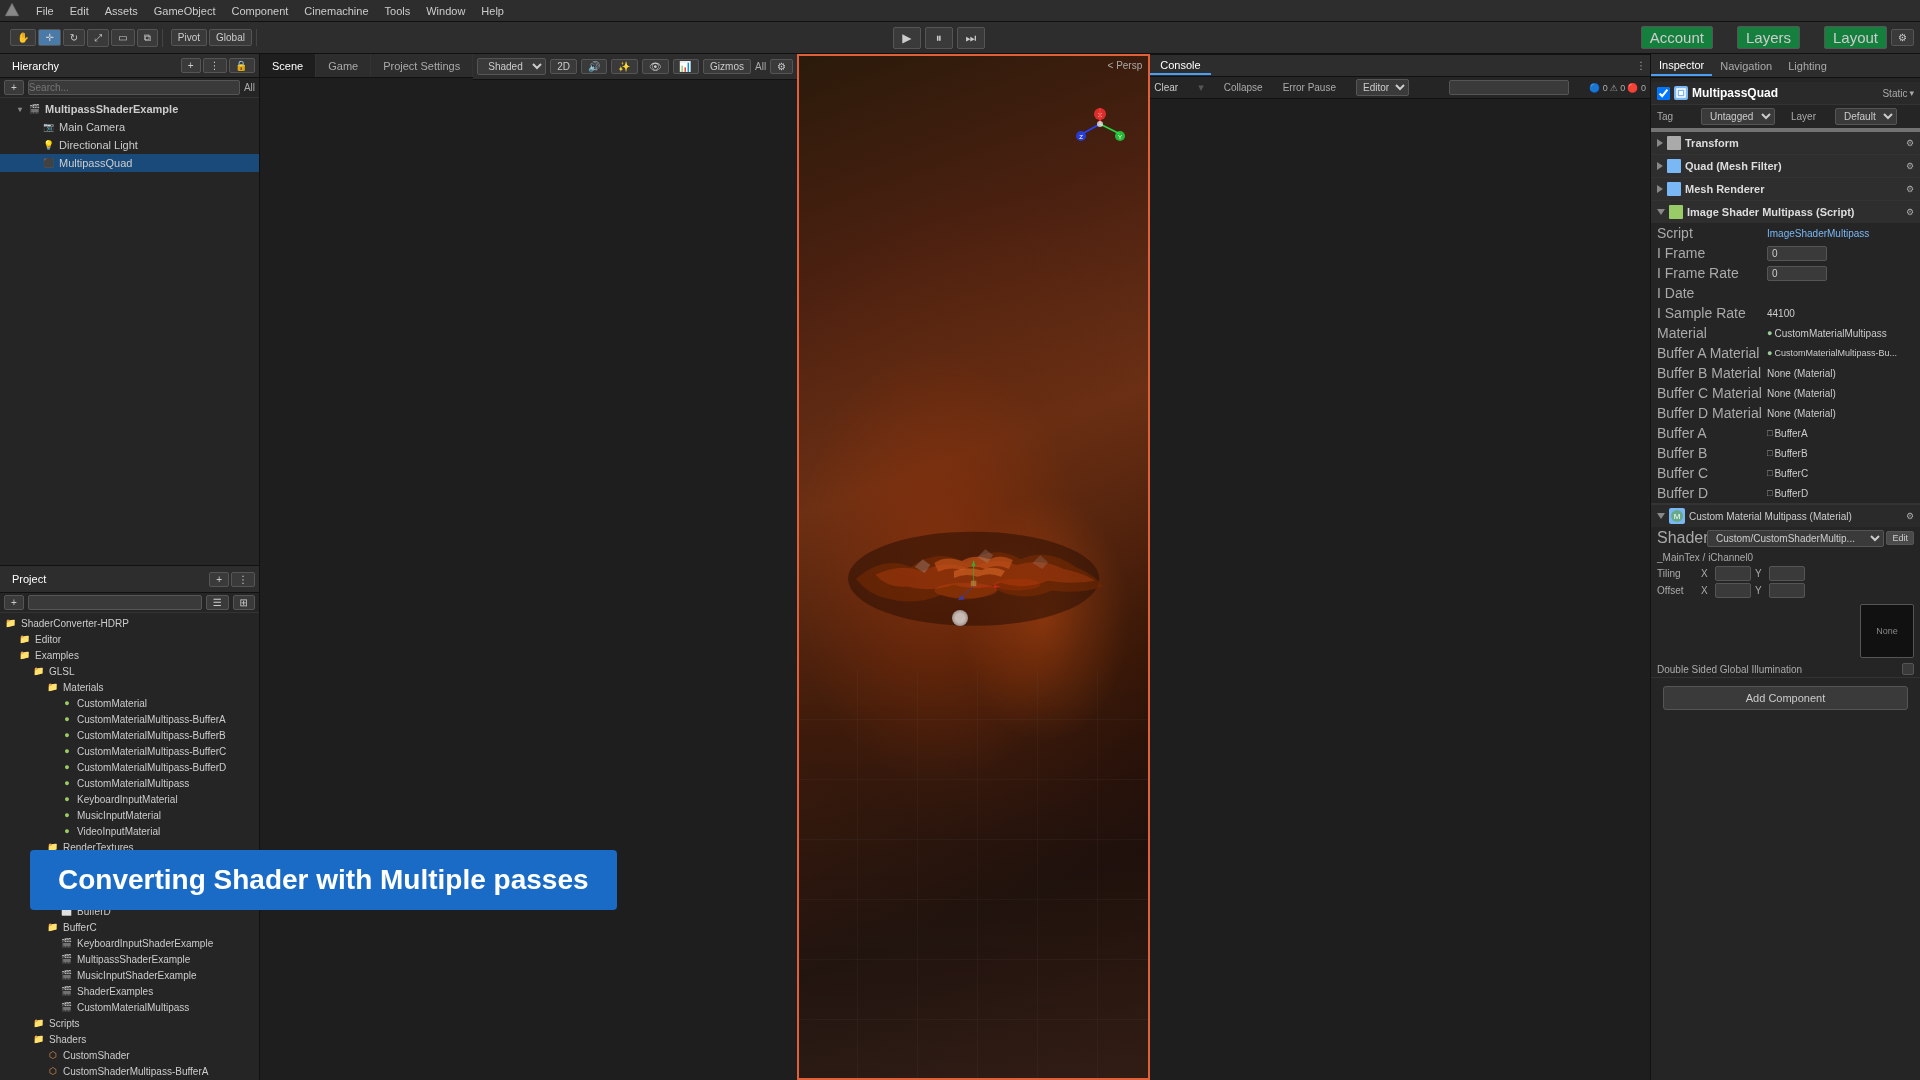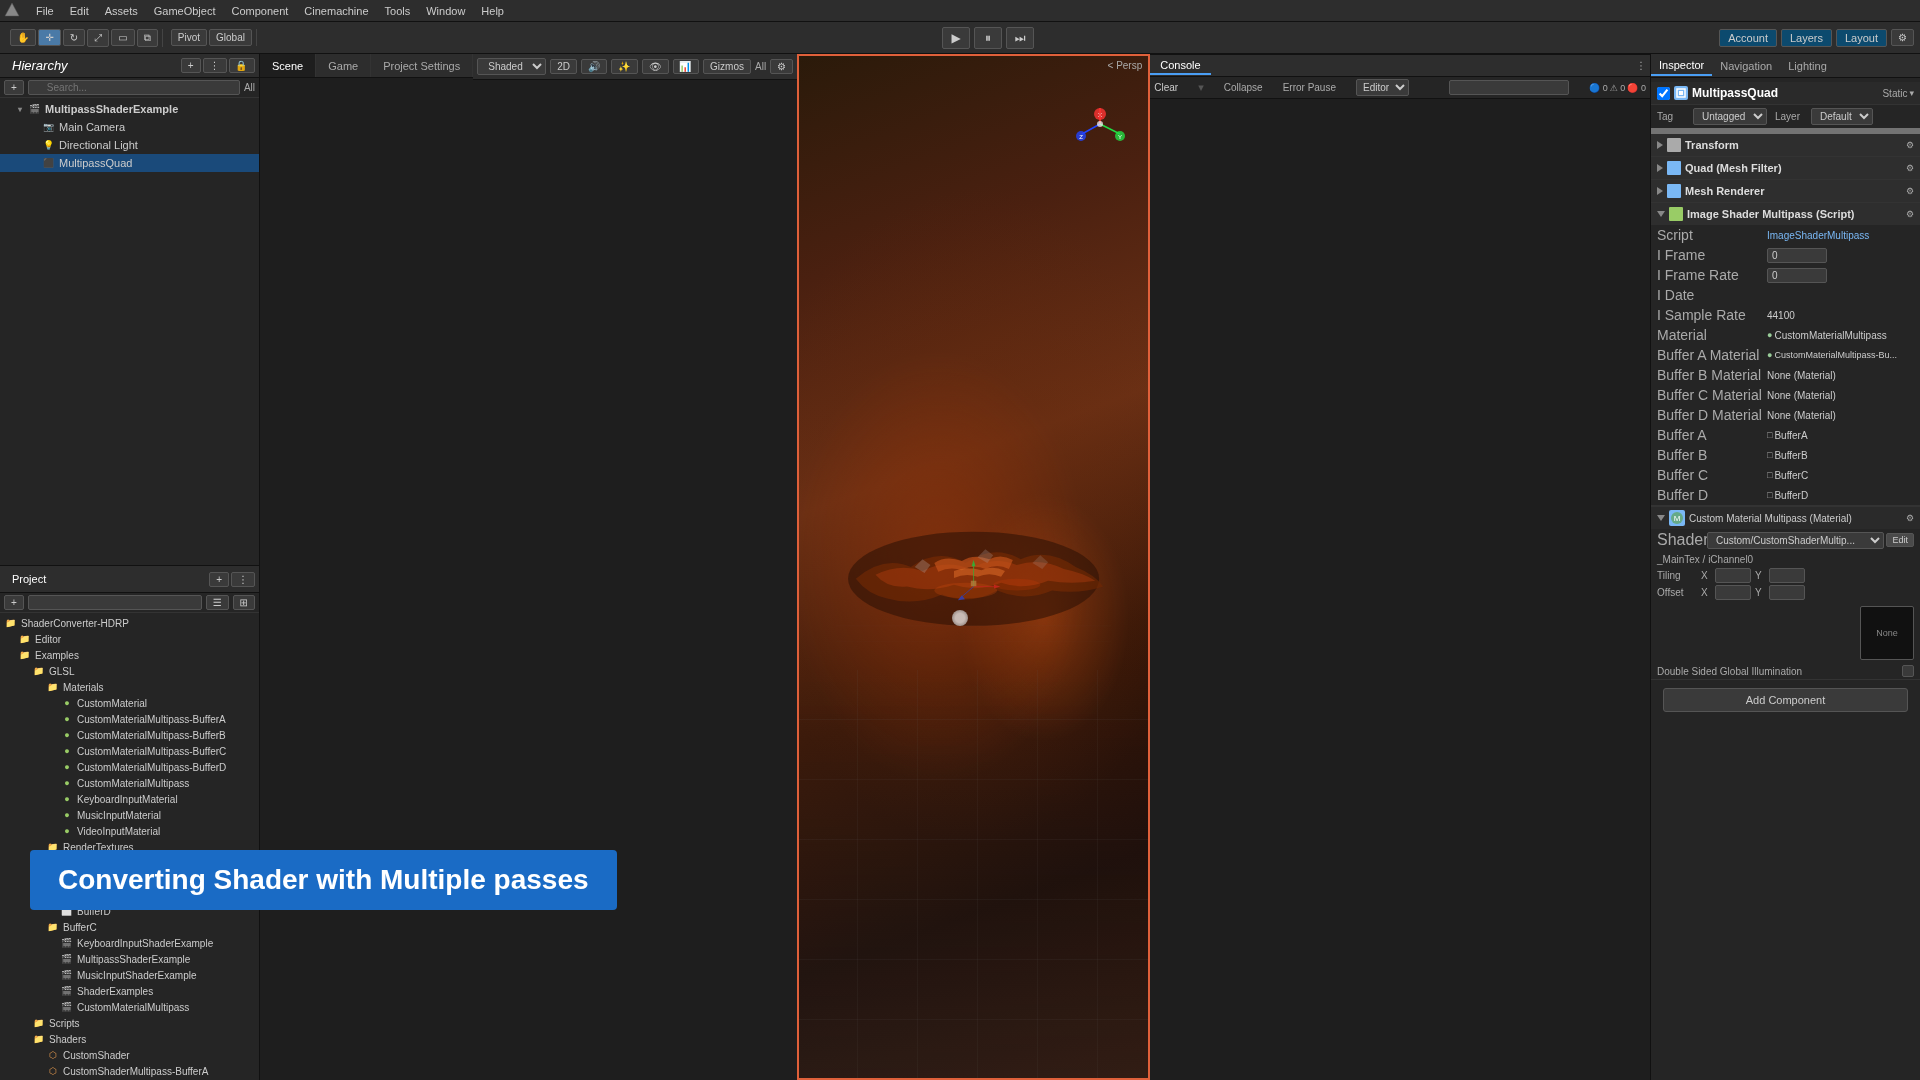--- a/index.html
+++ b/index.html
@@ -10,21 +10,21 @@
     #menu-bar span { padding: 2px 8px; cursor: pointer; color: #ccc; font-size: 11px; }
 
     
     #toolbar { display: flex; align-items: center; background: #2d2d2d; height: 32px; padding: 0 6px; border-bottom: 1px solid #111; gap: 4px; }
     .toolbar-group { display: flex; align-items: center; gap: 2px; padding: 0 4px; border-right: 1px solid #444; }
     .toolbar-btn { background: #3a3a3a; border: 1px solid #555; color: #ccc; padding: 2px 6px; cursor: pointer; font-size: 10px; border-radius: 2px; }
     .toolbar-btn.active { background: #4a7aa7; }
     .toolbar-center { flex: 1; display: flex; justify-content: center; align-items: center; gap: 4px; }
     .play-btn { background: #3a3a3a; border: 1px solid #555; color: #ccc; width: 28px; height: 22px; cursor: pointer; border-radius: 2px; display: flex; align-items: center; justify-content: center; font-size: 12px; }
     .toolbar-right { margin-left: auto; display: flex; align-items: center; gap: 4px; }
-    .account-btn { background: #0c4a6e; border: 1px solid #555; color: #ccc; padding: 2px 8px; cursor: pointer; font-size: 11px; border-radius: 2px; }
+    .account-btn { background: #15803d; border: 1px solid #555; color: #ccc; padding: 2px 8px; cursor: pointer; font-size: 15px; border-radius: 2px; margin-left: 20px; }
 
     
     #main-layout { display: flex; height: calc(1080px - 22px - 32px); }
 
     
     #center-area { flex: 1; display: flex; flex-direction: row; }
 
     
     #scene-tabs { display: flex; background: #2d2d2d; border-bottom: 1px solid #111; height: 24px; align-items: center; }
     .scene-tab { padding: 3px 12px; cursor: pointer; font-size: 11px; color: #aaa; border-right: 1px solid #333; height: 100%; display: flex; align-items: center; }
@@ -77,21 +77,21 @@
     #right-panel { width: 270px; background: #252525; border-left: 1px solid #111; display: flex; flex-direction: column; }
     #inspector-tabs { display: flex; background: #2d2d2d; height: 24px; align-items: center; border-bottom: 1px solid #111; }
     .inspector-tab { padding: 3px 8px; cursor: pointer; font-size: 11px; color: #aaa; }
     .inspector-tab.active { color: #fff; border-bottom: 2px solid #4a9ef4; }
 
     #inspector-content { flex: 1; overflow-y: auto; padding: 4px 0; }
     .inspector-header { display: flex; align-items: center; padding: 4px 6px; background: #2a2a2a; border-bottom: 1px solid #333; }
     .inspector-header .obj-name { color: #fff; font-weight: 600; font-size: 12px; flex: 1; }
     .inspector-header .static-label { color: #aaa; font-size: 10px; }
 
-    .tag-row { display: flex; align-items: center; padding: 3px 6px; gap: 0; border-bottom: 6px solid #737373; }
+    .tag-row { display: flex; align-items: center; padding: 3px 6px; gap: 8px; border-bottom: 4px solid #737373; }
     .tag-label { color: #aaa; font-size: 10px; width: 36px; }
     .tag-select { background: #3a3a3a; border: 1px solid #555; color: #ccc; font-size: 10px; padding: 1px 4px; border-radius: 2px; }
 
     .component-block { border-bottom: 1px solid #333; }
     .component-header { display: flex; align-items: center; padding: 4px 6px; background: #2e2e2e; cursor: pointer; gap: 4px; }
     .component-title { color: #ddd; font-size: 11px; font-weight: 600; flex: 1; }
     .component-icon { width: 14px; height: 14px; background: #555; border-radius: 2px; display: flex; align-items: center; justify-content: center; font-size: 8px; }
     .component-grid { background: #444; width: 14px; height: 14px; border-radius: 1px; }
 
     .prop-row { display: flex; align-items: center; padding: 2px 6px; min-height: 18px; }
@@ -118,25 +118,25 @@
 
     .double-sided-row { display: flex; align-items: center; padding: 2px 6px; }
     .double-sided-label { color: #aaa; font-size: 10px; flex: 1; }
     .checkbox { width: 12px; height: 12px; border: 1px solid #555; background: #3a3a3a; border-radius: 2px; }
 
     .add-component-btn { margin: 8px 12px; padding: 5px; background: #3a3a3a; border: 1px solid #555; color: #ccc; font-size: 11px; cursor: pointer; border-radius: 3px; text-align: center; width: calc(100% - 24px); }
 
     
     #hierarchy-panel { width: 260px; background: #252525; border-right: 1px solid #111; display: flex; flex-direction: column; }
     #hierarchy-tabs { display: flex; background: #2d2d2d; height: 24px; align-items: center; border-bottom: 1px solid #111; padding: 0 4px; }
-    .hierarchy-tab { padding: 3px 8px; font-size: 13px; color: #aaa; cursor: pointer; font-style: italic; }
+    .hierarchy-tab { padding: 3px 8px; font-size: 11px; color: #aaa; cursor: pointer; }
     .hierarchy-tab.active { color: #fff; }
     #hierarchy-toolbar { display: flex; align-items: center; padding: 2px 4px; background: #252525; border-bottom: 1px solid #333; gap: 4px; }
     .hier-btn { background: #3a3a3a; border: 1px solid #555; color: #ccc; padding: 1px 6px; cursor: pointer; font-size: 10px; border-radius: 2px; }
-    .hier-search { flex: 1; background: #3a3a3a; border: 1px solid #555; color: #ccc; padding: 1px 18px; font-size: 10px; border-radius: 2px; }
+    .hier-search { flex: 1; background: #3a3a3a; border: 1px solid #555; color: #ccc; padding: 1px 0; font-size: 10px; border-radius: 2px; }
     #hierarchy-content { flex: 1; overflow-y: auto; padding: 2px 0; }
     .hier-item { display: flex; align-items: center; padding: 2px 4px; cursor: pointer; }
     .hier-item.selected { background: #1a4a7a; }
     .hier-item.scene-root { font-weight: 600; color: #ccc; }
     .hier-indent { width: 14px; flex-shrink: 0; }
     .hier-arrow { color: #888; font-size: 8px; width: 10px; }
     .hier-icon { width: 14px; height: 14px; margin-right: 3px; display: flex; align-items: center; justify-content: center; font-size: 9px; color: #aaa; }
     .hier-name { font-size: 11px; color: #ccc; }
     #project-tabs { display: flex; background: #2d2d2d; height: 28px; align-items: center; border-bottom: 1px solid #111; padding: 0 4px; }
     .project-tab { padding: 3px 8px; font-size: 11px; color: #aaa; cursor: pointer; }

